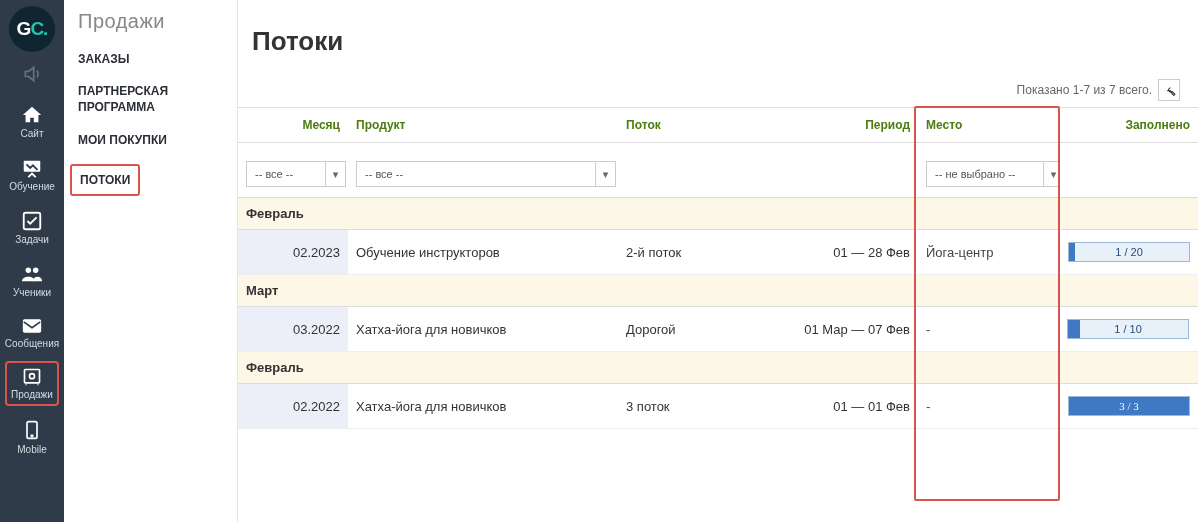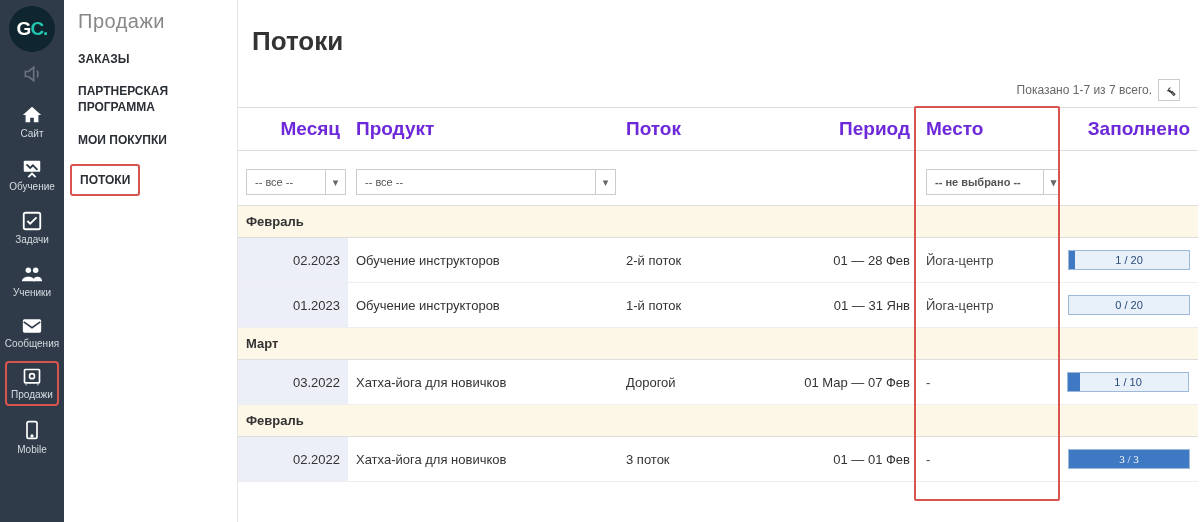--- a/index.html
+++ b/index.html
@@ -117,22 +117,22 @@
   }
 
   table.grid {
     width: 100%;
     border-collapse: collapse;
     table-layout: fixed;
   }
   table.grid thead th {
     text-align: left;
     font-weight: 700;
-    font-size: 19px;
-    color: #6d28d9;
+    font-size: 12px;
+    color: #4d7c0f;
     border-top: 1px solid #ddd;
     border-bottom: 1px solid #ddd;
     padding: 10px 8px;
     background: #fff;
   }
   table.grid .col-month  { width: 110px; text-align: right; }
   table.grid .col-product{ width: 270px; }
   table.grid .col-flow   { width: 150px; }
   table.grid .col-period { width: 150px; text-align: right; }
   table.grid .col-place  { width: 140px; }
@@ -158,21 +158,21 @@
   }
   .dd .dd-text { flex: 1; padding: 0 8px; white-space: nowrap; overflow: hidden; }
   .dd .dd-caret {
     width: 20px; height: 100%;
     border-left: 1px solid #ccc;
     display: flex; align-items: center; justify-content: center;
     color: #666;
   }
   .dd-sm { width: 100px; }
   .dd-md { width: 260px; }
-  .dd-place { width: 138px; font-weight: bold; }
+  .dd-place { width: 138px; }
 
   
   tr.group td {
     background: #fdf7e7;
     border-top: 1px solid #ddd;
     border-bottom: 1px solid #ddd;
     padding: 8px 8px;
     font-weight: 700;
     color: #333;
     font-size: 13px;
@@ -367,31 +367,20 @@
           <td class="month">02.2023</td>
           <td>Обучение инструкторов</td>
           <td>2-й поток</td>
           <td class="period">01 — 28 Фев</td>
           <td class="place">Йога-центр</td>
           <td style="text-align: right;"><div class="pill">
               <div class="bar" style="width: 6.1px;"></div>
               <span class="num">1 / 20</span>
             </div></td>
         </tr>
-        <tr class="data">
-          <td class="month">01.2023</td>
-          <td>Обучение инструкторов</td>
-          <td>1-й поток</td>
-          <td class="period">01 — 31 Янв</td>
-          <td class="place">Йога-центр</td>
-          <td style="text-align: right;"><div class="pill">
-              <div class="bar" style="width: 0px;"></div>
-              <span class="num">0 / 20</span>
-            </div></td>
-        </tr>
         <tr class="group">
           <td colspan="6">Март</td>
         </tr>
         <tr class="data">
           <td class="month">03.2022</td>
           <td>Хатха-йога для новичков</td>
           <td>Дорогой</td>
           <td class="period">01 Мар — 07 Фев</td>
           <td class="place">-</td>
           <td style="text-align: center;"><div class="pill">

